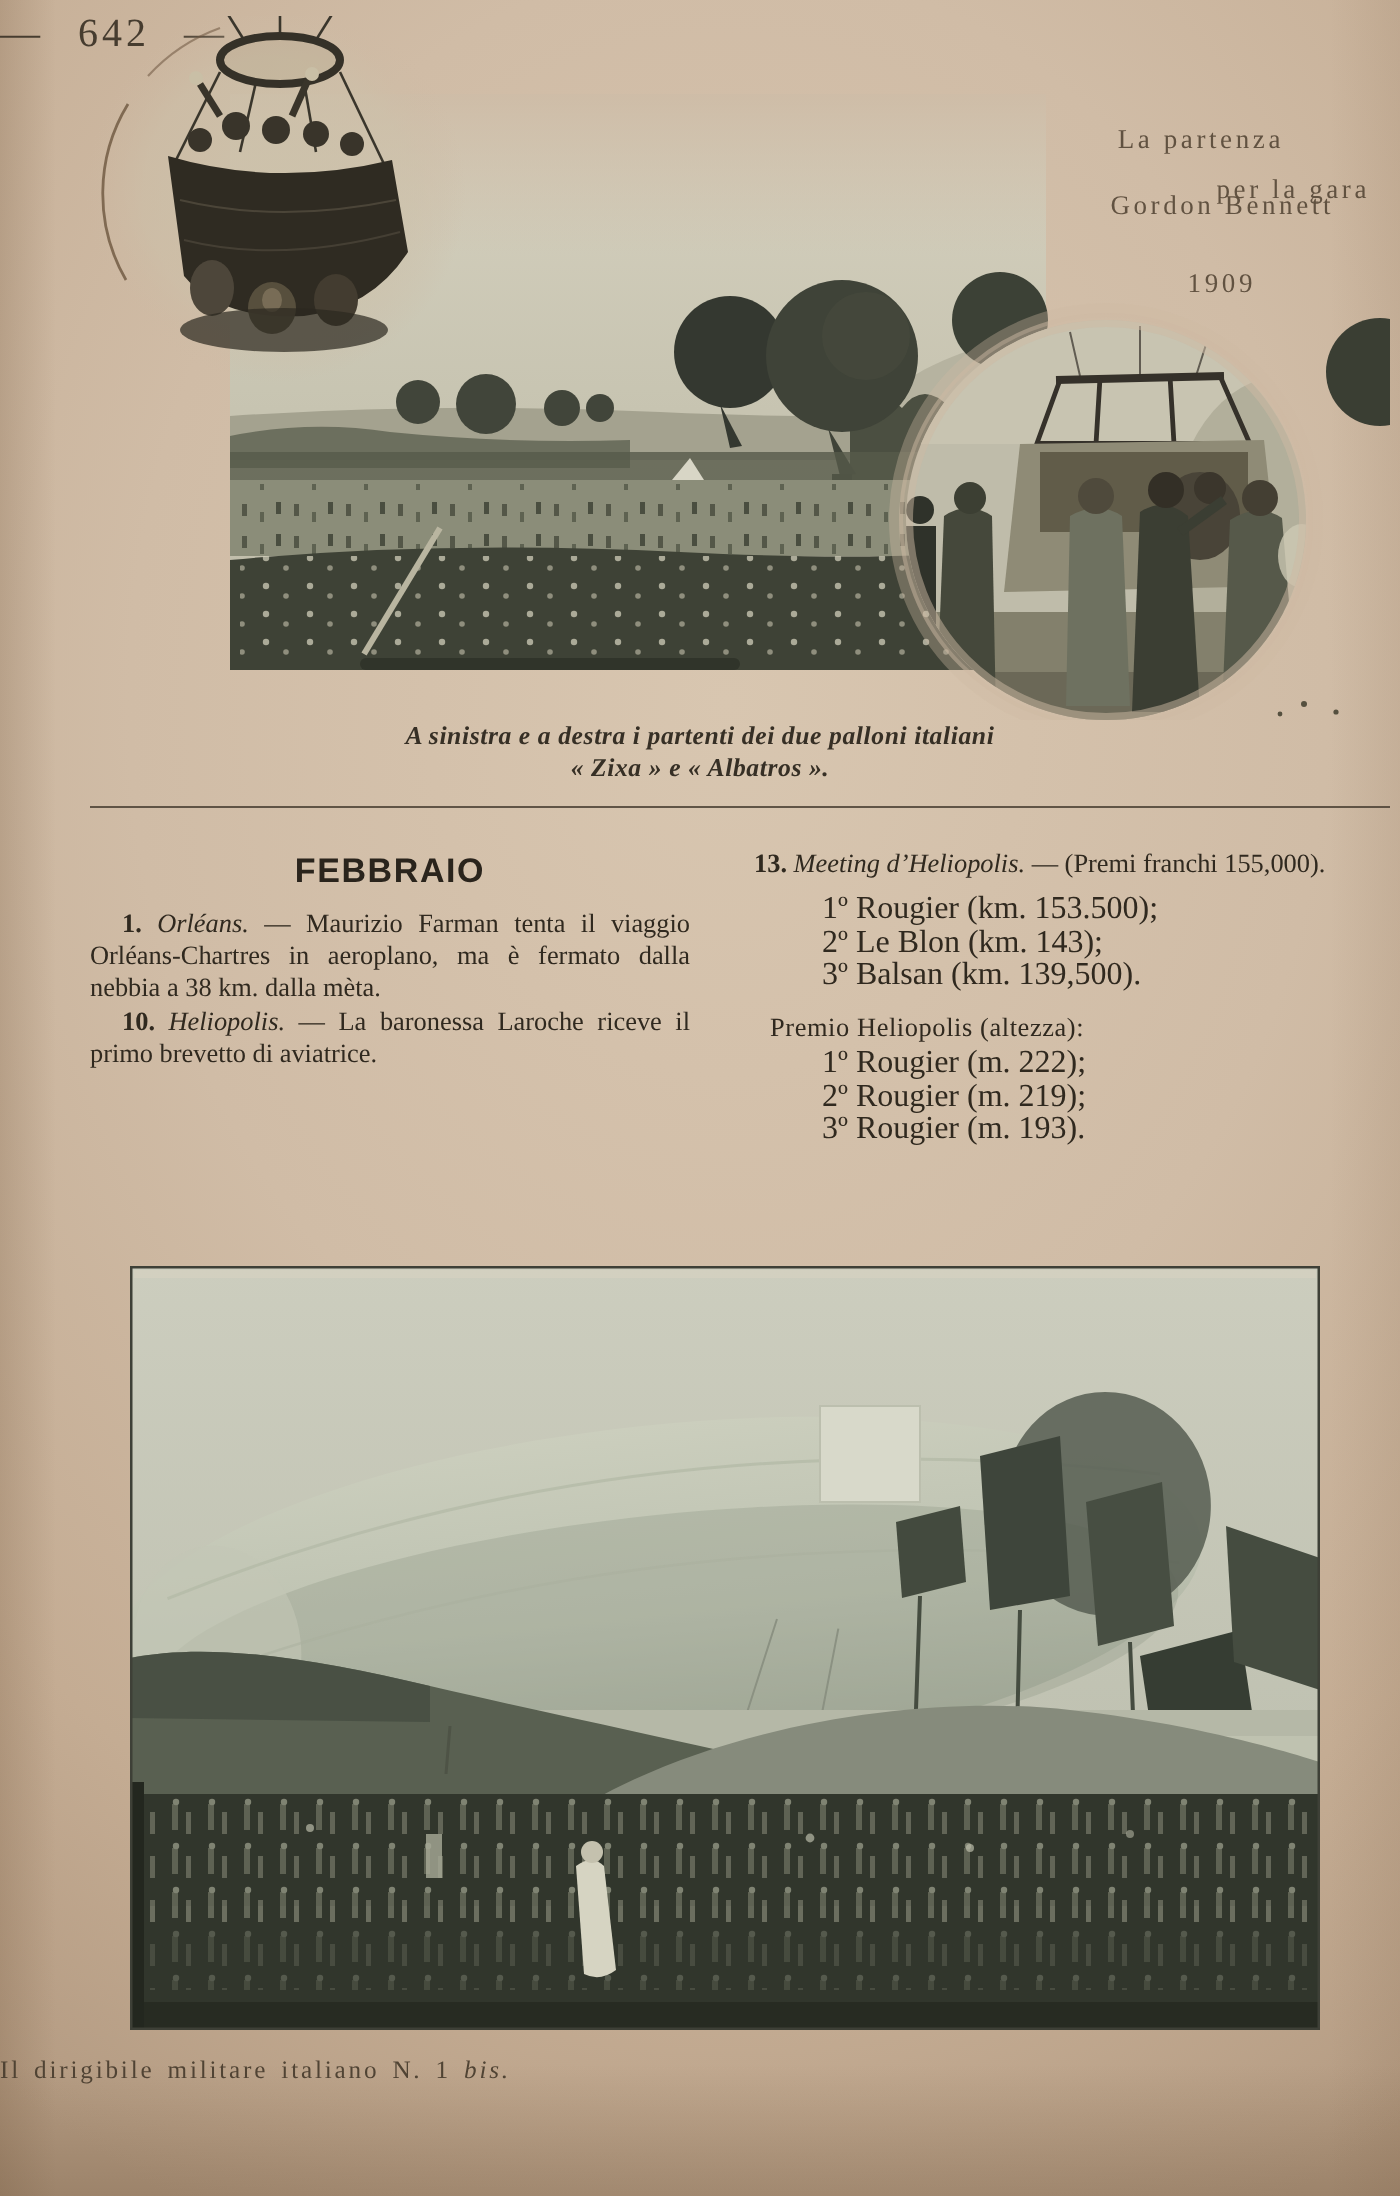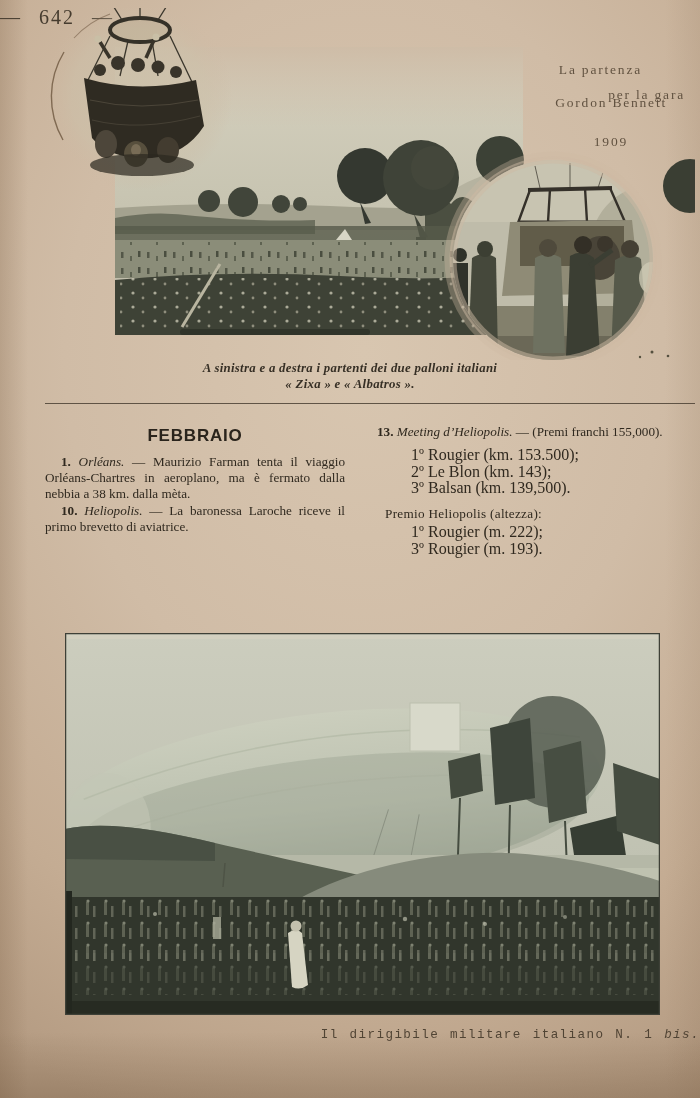--- a/index.html
+++ b/index.html
@@ -43,22 +43,22 @@
   }
   .entry{margin:0;font-size:13.2px;line-height:16.2px;text-align:justify;text-indent:16px;}
   .num{font-weight:bold;}
   .plc{font-style:italic;}
   .entry13{margin:0 0 7px 0;font-size:13.2px;line-height:16.2px;text-align:justify;text-indent:22px;}
   .prize-title{margin:0 0 2px 0;font-size:13.2px;line-height:16.2px;padding-left:18px;text-indent:12px;letter-spacing:.3px;}
   .rank-item{font-size:16px;line-height:16.6px;margin-left:56px;}
   .prize-block{margin-bottom:9px;}
   .dirigible-photo{position:absolute;left:65px;top:633px;width:595px;height:382px;}
   .bottom-caption{
-    position:absolute;top:1028px;left:0;width:100%;text-align:right;
-    font-size:12.6px;color:#4b3f30;letter-spacing:1.4px;word-spacing:2px;opacity:.95;font-family:Liberation Mono, monospace;
+    position:absolute;top:1028px;left:0;width:100%;text-align:left;
+    font-size:12.6px;color:#4b3f30;letter-spacing:1.4px;word-spacing:2px;opacity:.95;
   }
   svg{display:block;}
 </style>
 </head>
 <body>
 
 <div class="page">
 
   <div class="page-number">— 642 —</div>
 
@@ -225,20 +225,21 @@
     <div class="col-right">
       <p class="entry13"><span class="num">13.</span><span class="plc"> Meeting d’Heliopolis.</span><span> — (Premi franchi 155,000).</span></p>
       <div class="prize-block">
         <div class="rank-item">1º Rougier (km. 153.500);</div>
         <div class="rank-item">2º Le Blon (km. 143);</div>
         <div class="rank-item">3º Balsan (km. 139,500).</div>
       </div>
       <div class="prize-block">
         <p class="prize-title">Premio Heliopolis (altezza):</p>
         <div class="rank-item">1º Rougier (m. 222);</div>
+        <div class="rank-item">2º Rougier (m. 219);</div>
         <div class="rank-item">3º Rougier (m. 193).</div>
       </div>
     </div>
   </div>
 
   <div class="dirigible-photo">
     <svg width="595" height="382" viewBox="0 0 595 382">
       <defs>
         <linearGradient id="d-sky" x1="0" y1="0" x2="0" y2="1">
           <stop offset="0" stop-color="#cccdbe"></stop>

